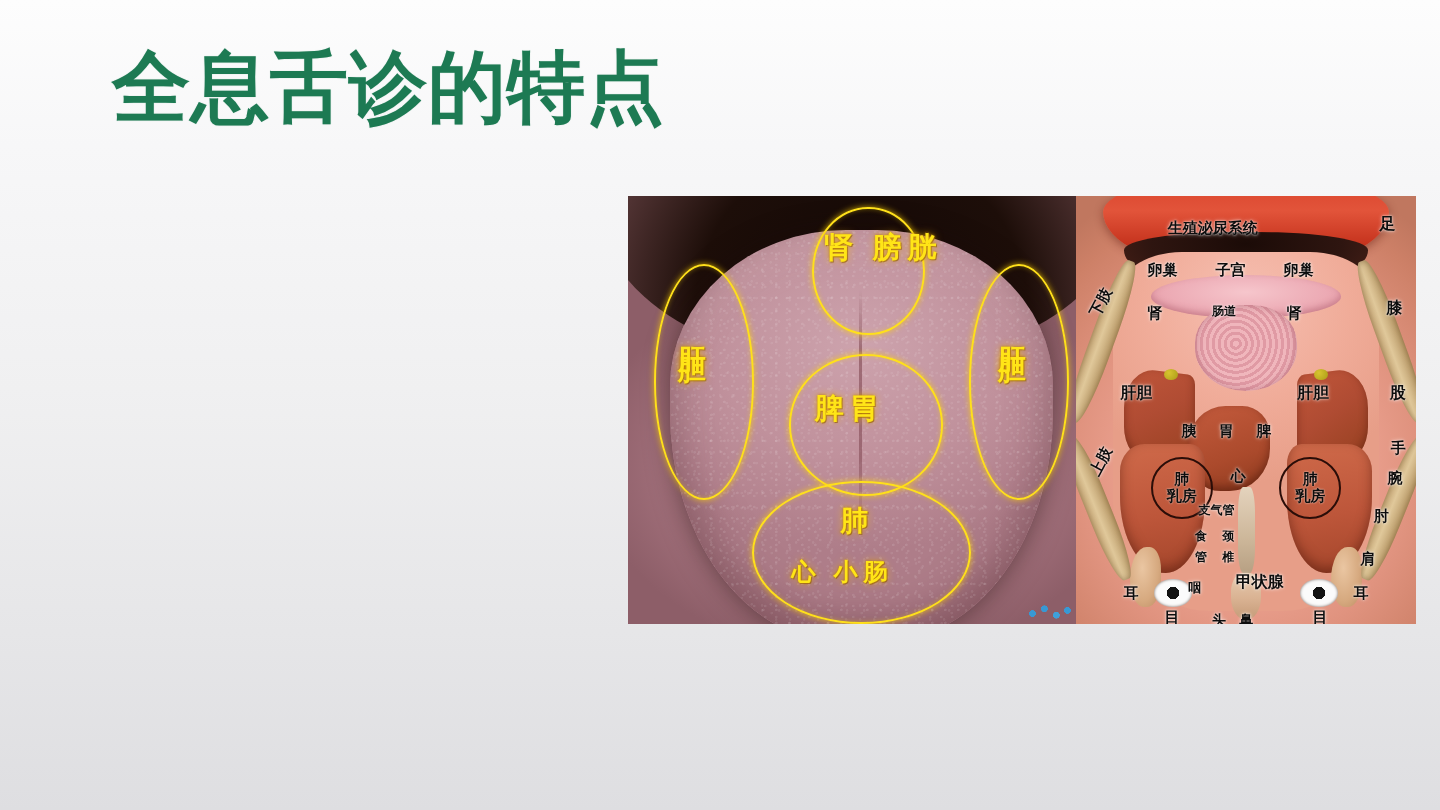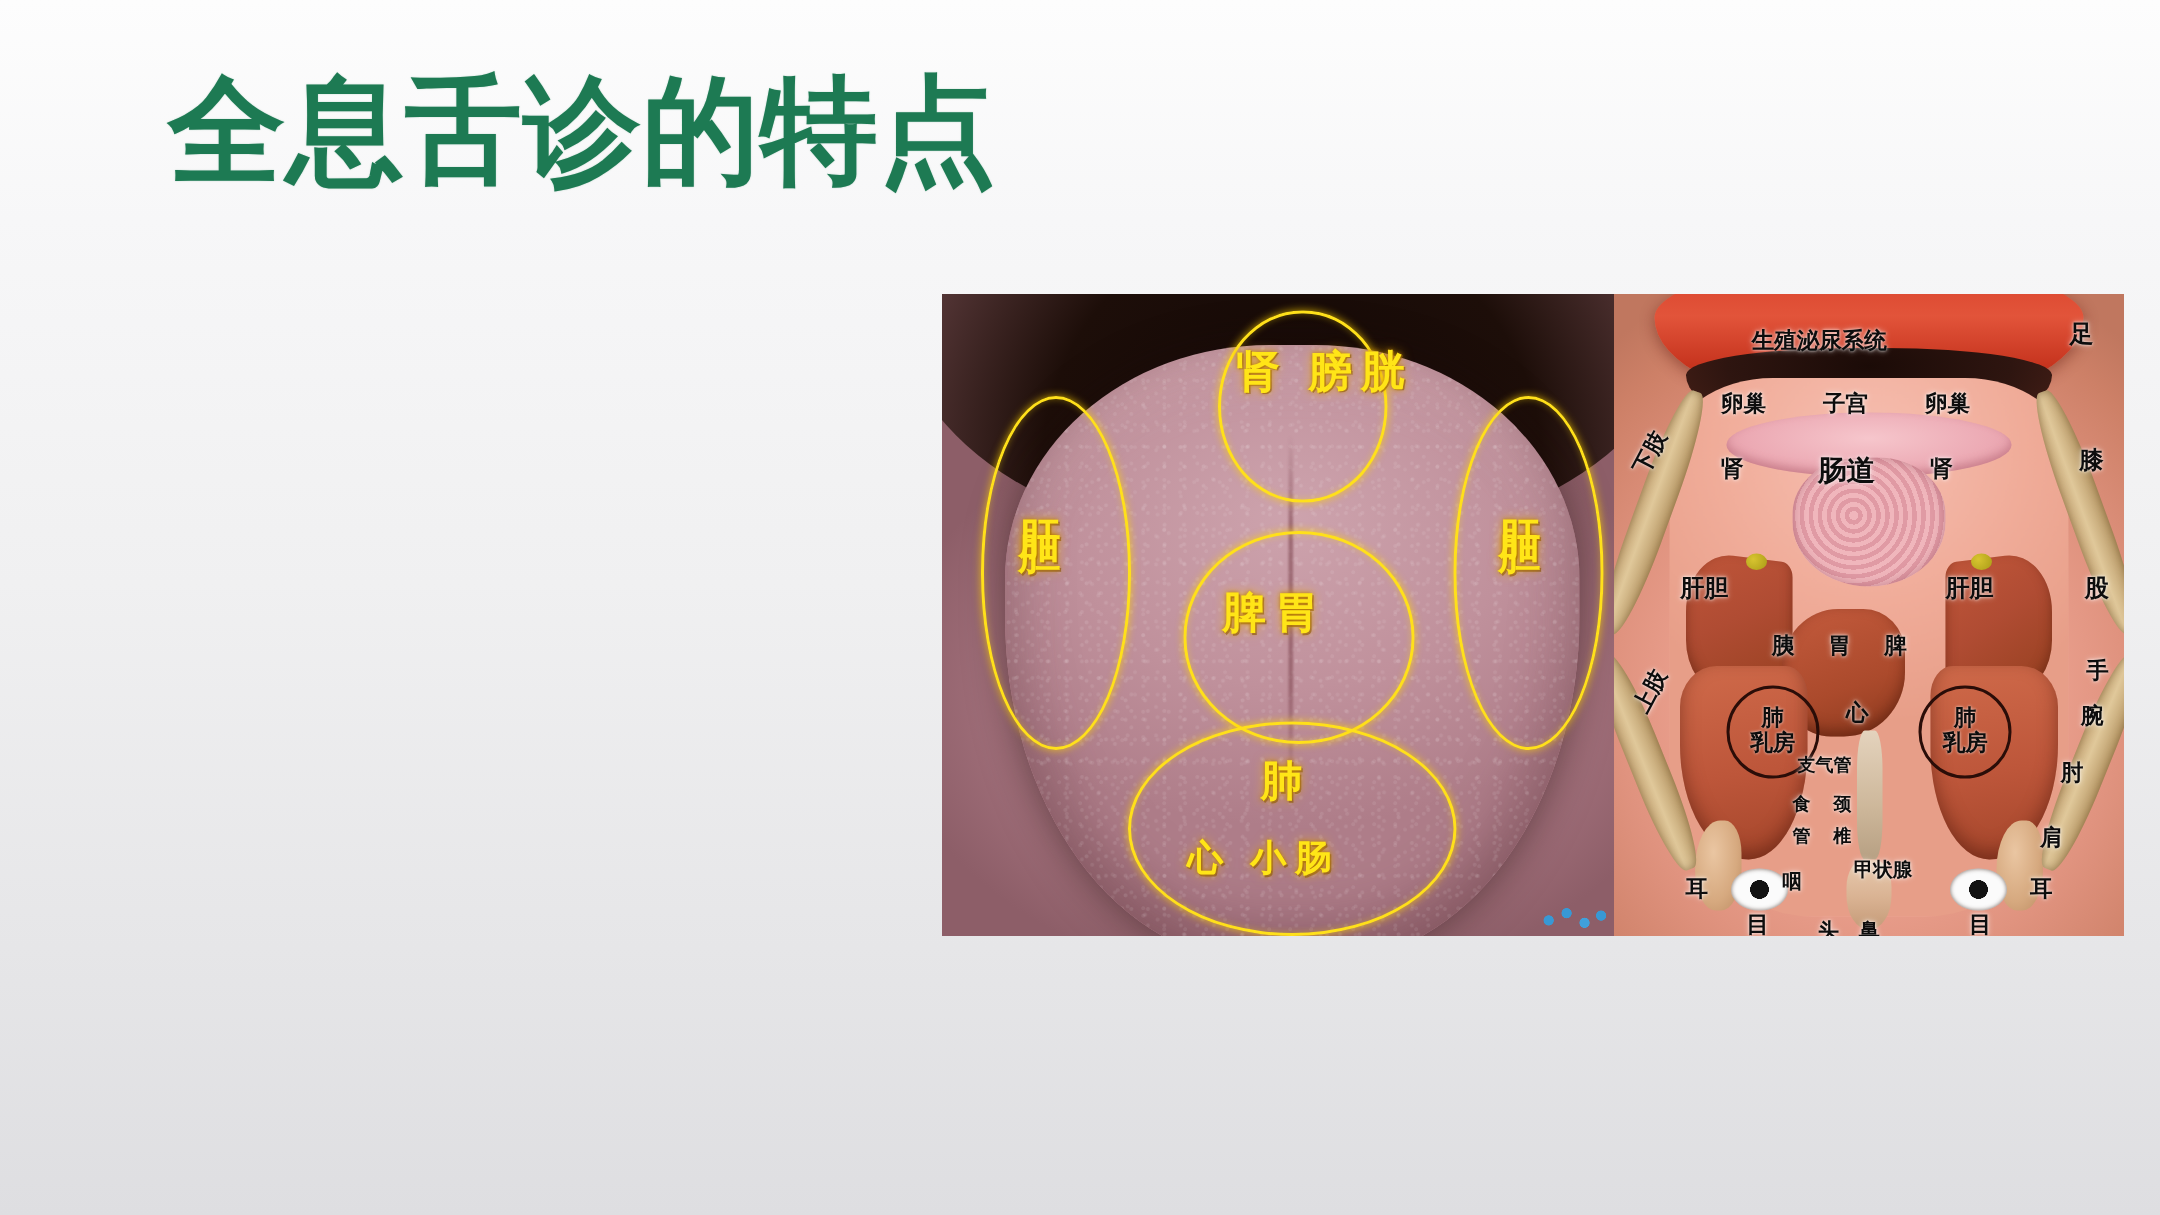--- a/index.html
+++ b/index.html
@@ -401,21 +401,21 @@
         <div class="limb limb-ll"></div>
         <div class="limb limb-lr"></div>
 
         <div class="face-label" style="left:27%;top:5.5%;font-size:15px;">生殖泌尿系统</div>
 
         <div class="face-label" style="left:21%;top:15.5%;font-size:15px;">卵巢</div>
         <div class="face-label" style="left:41%;top:15.5%;font-size:15px;">子宫</div>
         <div class="face-label" style="left:61%;top:15.5%;font-size:15px;">卵巢</div>
 
         <div class="face-label" style="left:21%;top:25.5%;font-size:15px;">肾</div>
-        <div class="face-label" style="left:40%;top:25.5%;font-size:19px;">肠道</div>
+        <div class="face-label" style="left:40%;top:25.5%;font-size:12px;">肠道</div>
         <div class="face-label" style="left:62%;top:25.5%;font-size:15px;">肾</div>
 
         <div class="face-label rot-l" style="left:3%;top:23%;font-size:15px;">下肢</div>
         <div class="face-label rot-l" style="left:3%;top:60%;font-size:15px;">上肢</div>
 
         <div class="face-label" style="left:13%;top:44%;font-size:16px;">肝胆</div>
         <div class="face-label" style="left:65%;top:44%;font-size:16px;">肝胆</div>
 
         <div class="face-label" style="left:31%;top:53%;font-size:15px;">胰</div>
         <div class="face-label" style="left:42%;top:53%;font-size:15px;">胃</div>
@@ -430,21 +430,21 @@
         <div class="circle-label" style="right:22%;top:61%;">
           <span>肺</span>
           <span>乳房</span>
         </div>
 
         <div class="face-label" style="left:36%;top:72%;font-size:12px;">支气管</div>
         <div class="face-label" style="left:35%;top:78%;font-size:12px;">食</div>
         <div class="face-label" style="left:35%;top:83%;font-size:12px;">管</div>
         <div class="face-label" style="left:43%;top:78%;font-size:12px;">颈</div>
         <div class="face-label" style="left:43%;top:83%;font-size:12px;">椎</div>
-        <div class="face-label" style="left:47%;top:88%;font-size:13px;">甲状腺</div>
+        <div class="face-label" style="left:47%;top:88%;font-size:16px;">甲状腺</div>
         <div class="face-label" style="left:33%;top:90%;font-size:13px;">咽</div>
 
         <div class="face-label" style="left:14%;top:91%;font-size:15px;">耳</div>
         <div class="face-label" style="right:14%;top:91%;font-size:15px;">耳</div>
 
         <div class="face-label" style="left:26%;top:96.5%;font-size:15px;">目</div>
         <div class="face-label" style="right:26%;top:96.5%;font-size:15px;">目</div>
         <div class="face-label" style="left:40%;top:97.5%;font-size:14px;">头</div>
         <div class="face-label" style="left:48%;top:97.5%;font-size:14px;">鼻</div>
 

